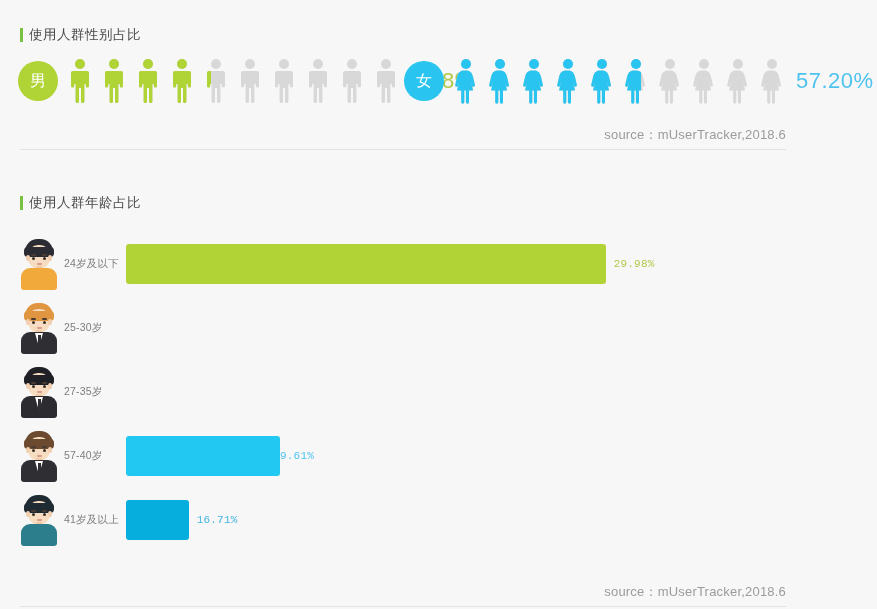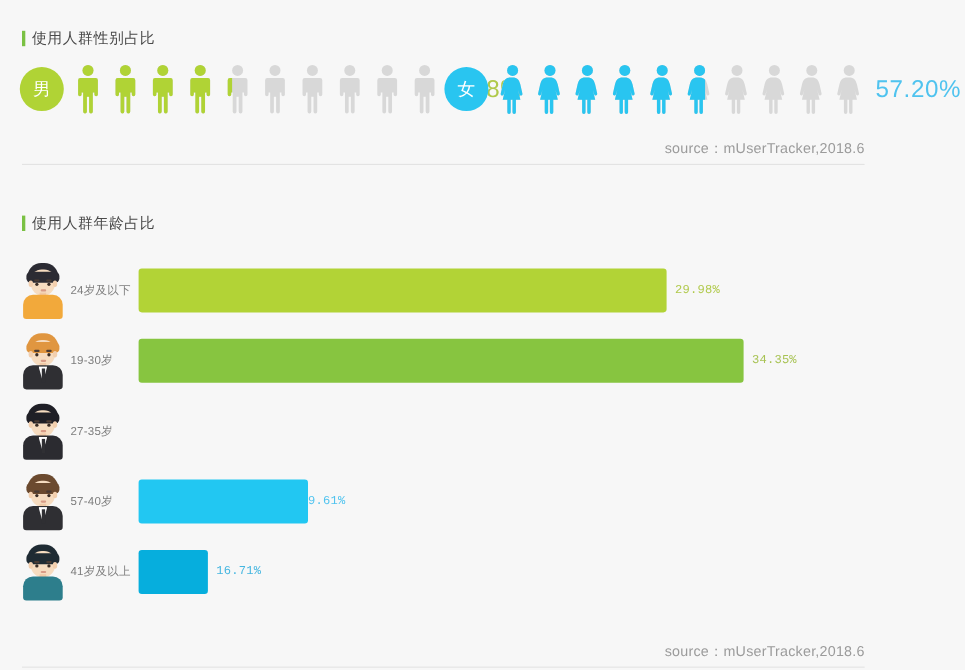--- a/index.html
+++ b/index.html
@@ -387,25 +387,21 @@
             <div class="brow-r"></div>
             <div class="eye-l"></div>
             <div class="eye-r"></div>
             <div class="mouth"></div>
             <div class="neck"></div>
             <div class="body" style="background:#2f2f33"></div>
             <div class="shirt-v"></div>
             <div class="tie"></div>
           </div>
         </div>
-        <div class="age-label">19-30岁</div>
-        <div class="bar-area">
-          <div class="bar" style="width:549.6px;background:#87c540"></div>
-          <div class="bar-pct" style="left:557.6px;color:#a8c354">34.35%</div>
-        </div>
+        <div class="age-label">25-30岁</div>
       </div>
       <div class="age-row">
         <div class="avatar-wrap">
           <div class="av">
             <div class="hair" style="background:#1f1f26"></div>
             <div class="face"></div>
             <div class="hair2" style="background:#1f1f26"></div>
             <div class="ear-l"></div>
             <div class="ear-r"></div>
             <div class="brow-l"></div>

